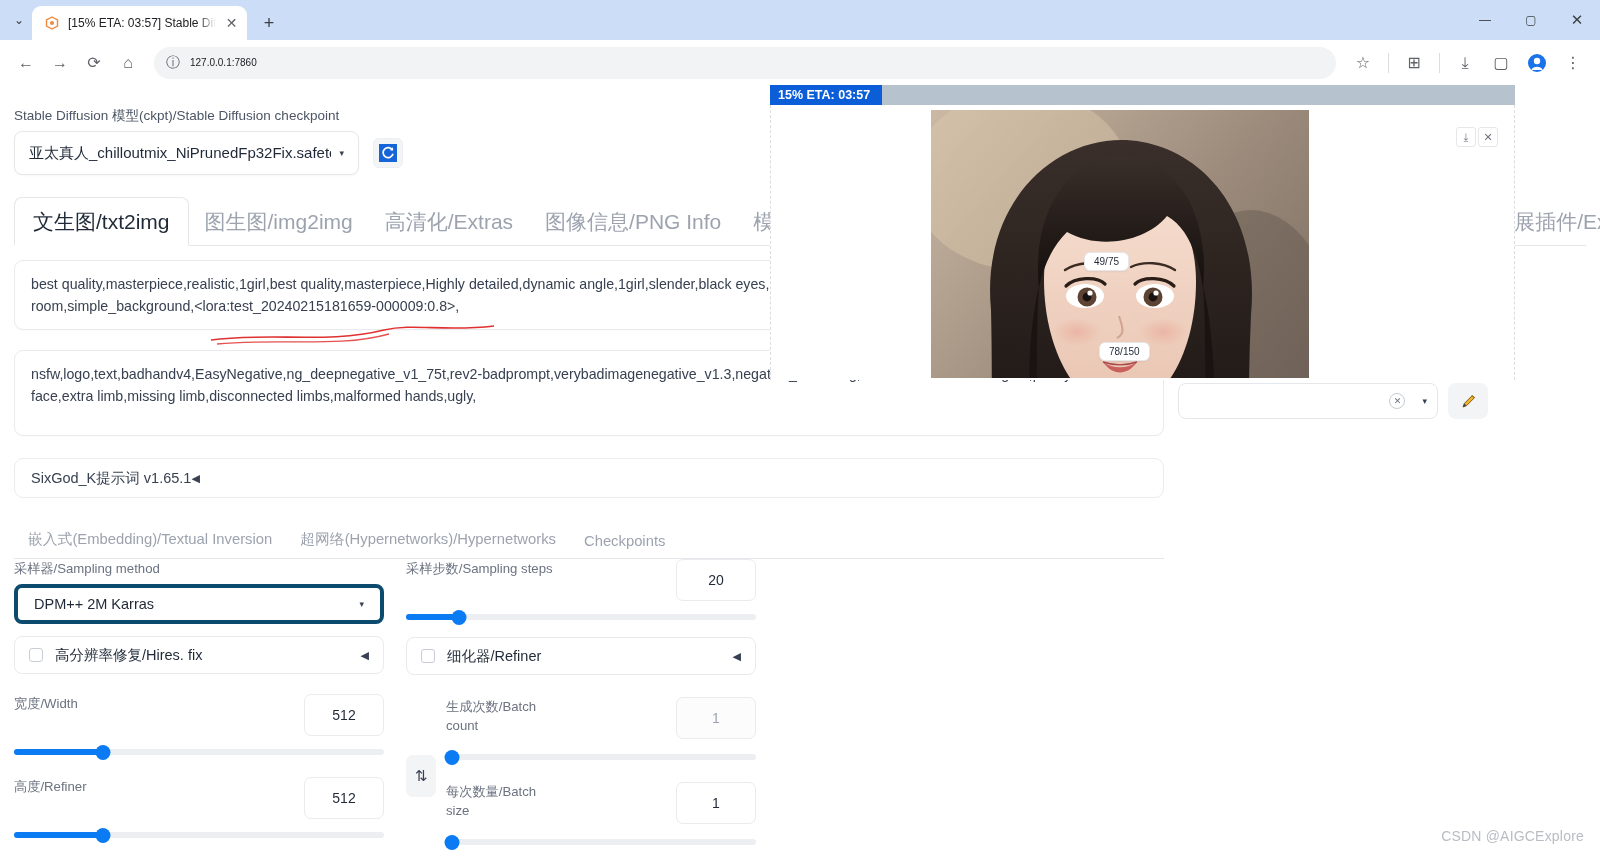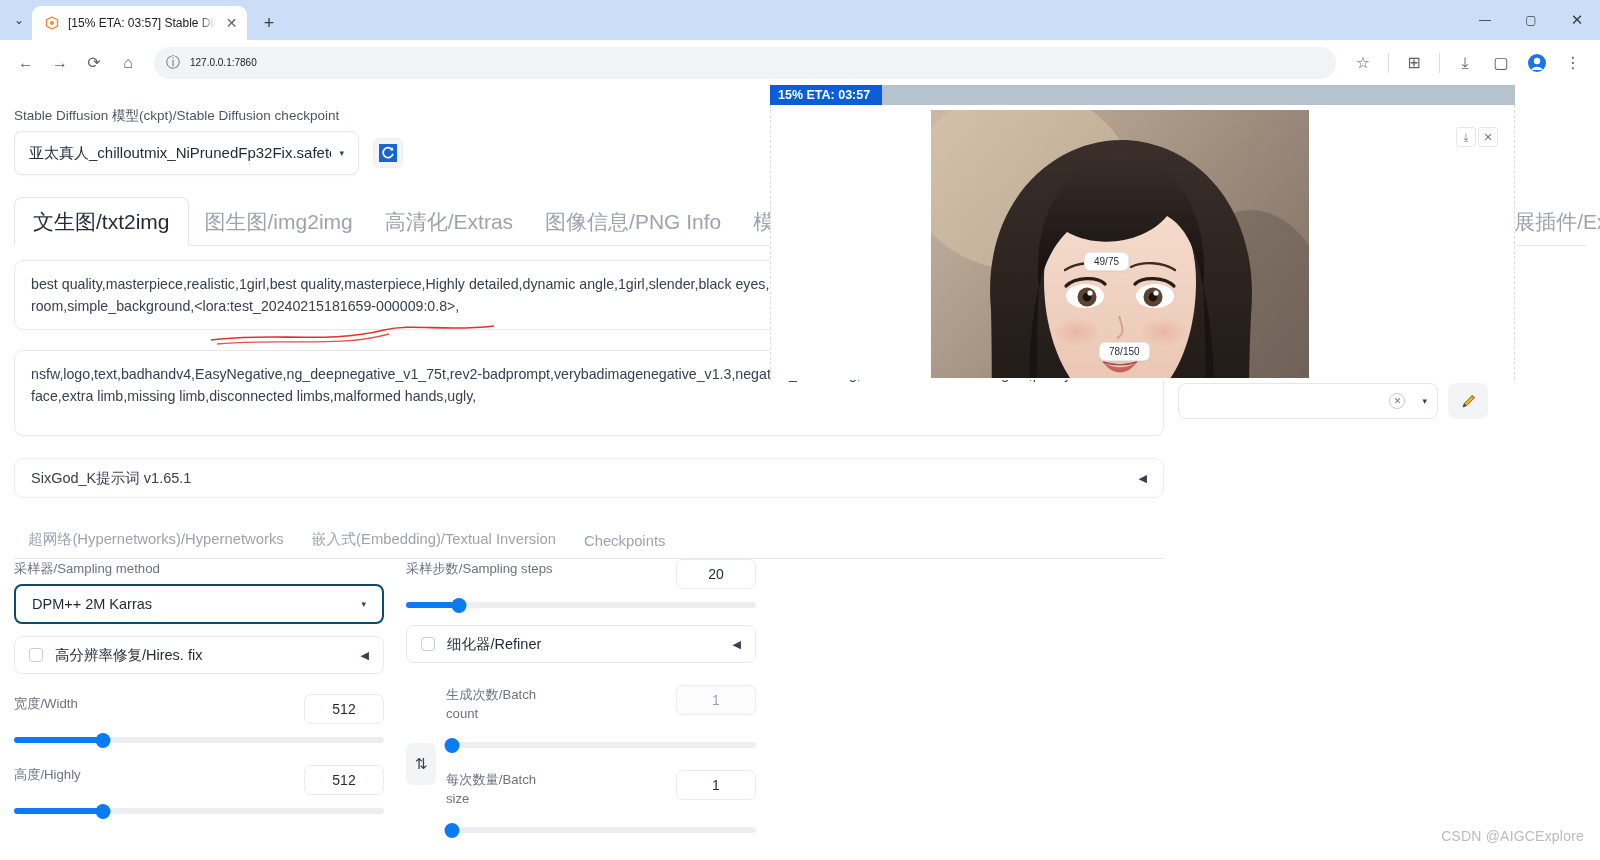--- a/index.html
+++ b/index.html
@@ -118,52 +118,52 @@
     width: 16px; height: 16px; border:1px solid #c8ccd2; border-radius: 50%;
     display:flex; align-items:center; justify-content:center; font-size: 9px; color:#6b7280;
   }
   .pencil-btn {
     width: 40px; height: 36px; background:#f3f4f6; border-radius: 8px;
     display:flex;align-items:center;justify-content:center; font-size: 17px;
   }
 
   .script-bar {
     margin-top: 22px; border:1px solid #ececec; border-radius: 9px; height: 40px;
-    display:flex; align-items:center; justify-content:space-between; padding: 8px 16px;
+    display:flex; align-items:center; padding: 8px 16px;
     font-size: 14.5px; color:#374151; background:#fff;
   }
   .tri { font-size: 11px; color:#374151; }
 
   .subtabs { display:flex; align-items:flex-end; margin-top: 22px; border-bottom:1px solid #e5e7eb; }
   .subtab { font-size: 14.8px; color:#9ca3af; padding: 10px 14px 9px; white-space: nowrap; }
   .subtab.active {
     color:#1f2937; background:#fff; border:1px solid #e5e7eb; border-bottom:1px solid #fff;
     border-radius: 8px 8px 0 0; margin-bottom:-1px; padding: 10px 16px 9px;
   }
 
   .params { display:flex; gap: 12px; position: relative; }
   .pcol { position: relative; }
   .pcol-a { width: 370px; flex:0 0 370px; }
   .pcol-b { width: 360px; flex:0 0 360px; padding-left: 10px; }
 
   .plabel { font-size: 13.2px; color:#6b7280; margin-bottom: 6px; display:block; line-height: 19px; }
   .select-lg {
-    height: 40px; border:2px solid #0c4a6e; border-radius: 8px; background:#fff;
+    height: 40px; border:4px solid #0c4a6e; border-radius: 8px; background:#fff;
     display:flex; align-items:center; justify-content:space-between; padding: 0 16px;
     font-size: 14.5px; color:#1f2937;
   }
   .accordion {
     height: 38px; border:1px solid #e8eaed; border-radius: 8px; background:#fff; margin-top: 12px;
     display:flex; align-items:center; padding: 0 14px; gap: 12px; font-size: 14.5px; color:#1f2937;
   }
   .cbox { width: 14px; height: 14px; border:1px solid #c9ced6; border-radius: 3px; background:#fff; flex:0 0 14px;}
   .accordion .tri { margin-left: auto; }
 
   .numbox {
-    height: 30px; min-width: 80px; border:1px solid #e9ebee; border-radius: 7px; background:#fff;
+    height: 42px; min-width: 80px; border:1px solid #e9ebee; border-radius: 7px; background:#fff;
     display:flex; align-items:center; justify-content:center; font-size: 14px; color:#1f2937;
   }
   .numbox.dim { color:#9ca3af; background:#fcfcfd; }
   .rowlbl { display:flex; align-items:flex-start; justify-content:space-between; gap: 10px; }
 
   .slider { position: relative; height: 16px; margin-top: 8px; display:flex; align-items:center; }
   .slider .track { position:absolute; left:0; right:0; height: 6px; background:#eceef1; border-radius: 4px; }
   .slider .fill { position:absolute; left:0; height: 6px; background:#0b7bf3; border-radius: 4px; }
   .slider .knob {
     position:absolute; width: 15px; height: 15px; background:#0b7bf3; border-radius: 50%;
@@ -293,22 +293,22 @@
 
           <div class="token-counter" style="top:82px;left:1085px;">78/150</div>
           <div class="prompt-box neg">nsfw,logo,text,badhandv4,EasyNegative,ng_deepnegative_v1_75t,rev2-badprompt,verybadimagenegative_v1.3,negative_hand-neg,mutated hands and fingers,poorly drawn face,extra limb,missing limb,disconnected limbs,malformed hands,ugly,</div>
 
           <div class="script-bar">
             <span>SixGod_K提示词 v1.65.1</span>
             <span class="tri">◀</span>
           </div>
 
           <div class="subtabs">
+            <div class="subtab">嵌入式(Embedding)/Textual Inversion</div>
             <div class="subtab">超网络(Hypernetworks)/Hypernetworks</div>
-            <div class="subtab">嵌入式(Embedding)/Textual Inversion</div>
             <div class="subtab">Checkpoints</div>
           </div>
 
           <div class="params">
 
             <div class="pcol pcol-a">
               <span class="plabel">采样器/Sampling method</span>
               <div class="select-lg">
                 <span>DPM++ 2M Karras</span>
                 <span class="caret">▾</span>
@@ -326,21 +326,21 @@
                 </div>
                 <div class="slider">
                   <div class="track"></div>
                   <div class="fill" style="width:24%"></div>
                   <div class="knob" style="left:24%"></div>
                 </div>
               </div>
 
               <div style="margin-top:17px">
                 <div class="rowlbl">
-                  <span class="plabel">高度/Highly</span>
+                  <span class="plabel">高度/Refiner</span>
                   <div class="numbox">512</div>
                 </div>
                 <div class="slider">
                   <div class="track"></div>
                   <div class="fill" style="width:24%"></div>
                   <div class="knob" style="left:24%"></div>
                 </div>
               </div>
 
             </div>

